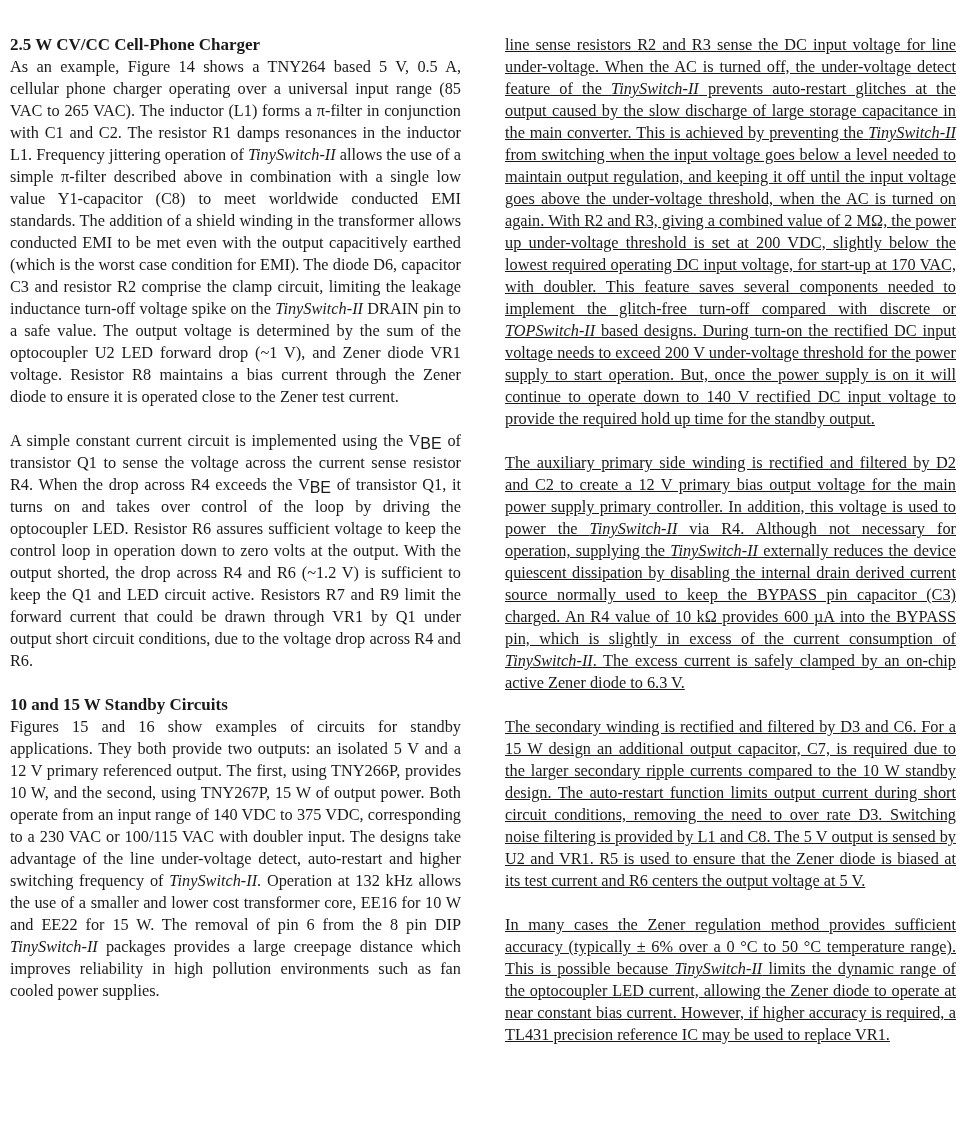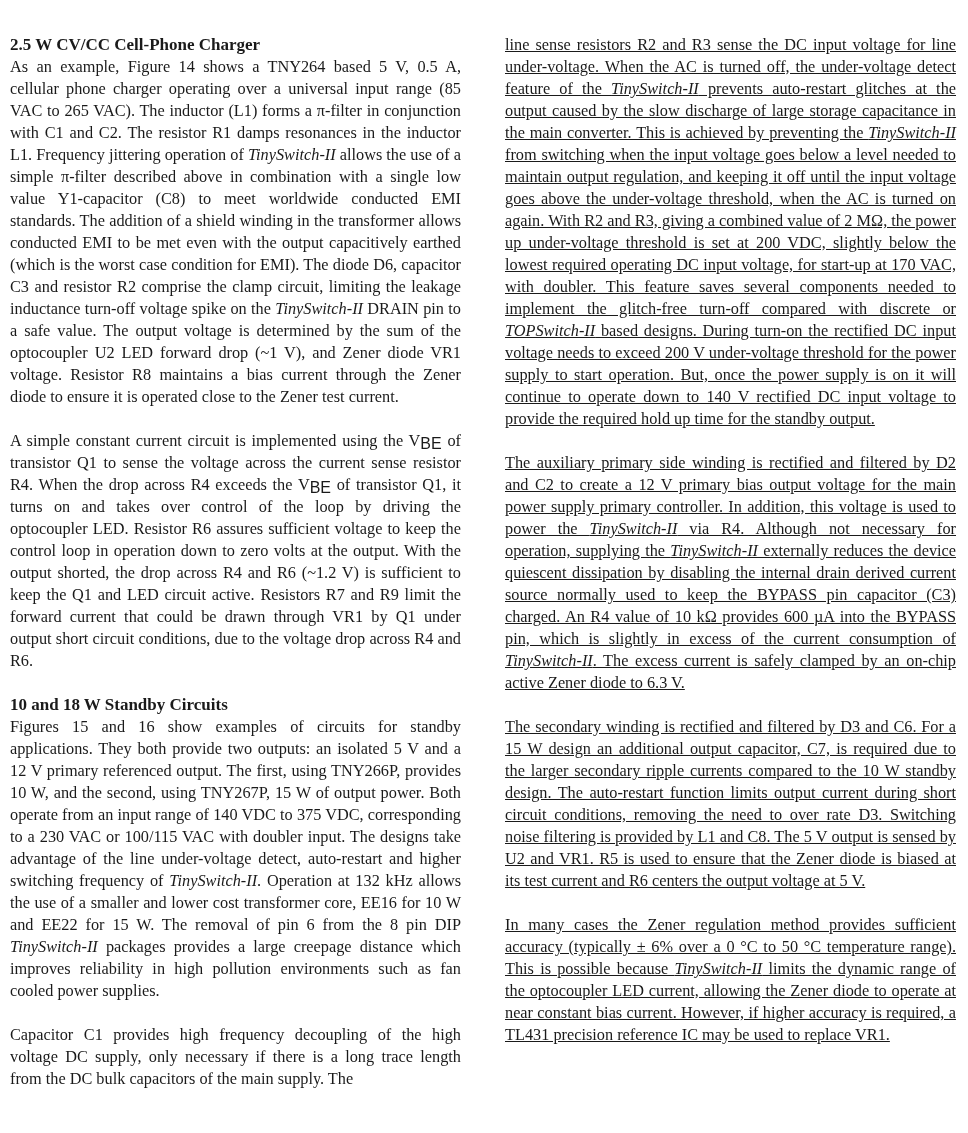--- a/index.html
+++ b/index.html
@@ -27,24 +27,23 @@
 <body>
 
 <div class="page">
 
   <div class="col col-left">
     <h2 class="heading">2.5 W CV/CC Cell-Phone Charger</h2>
     <p class="para"><span>As an example, Figure 14 shows a TNY264 based 5 V, 0.5 A, cellular phone charger operating over a universal input range (85 VAC to 265 VAC).  The inductor (L1) forms a π-filter in conjunction with C1 and C2.  The resistor R1 damps resonances in the inductor L1.  Frequency jittering operation of </span><i>TinySwitch-II</i><span> allows the use of a simple π-filter described above in combination with a single low value Y1-capacitor (C8) to meet worldwide conducted EMI standards.  The addition of a shield winding in the transformer allows conducted EMI to be met even with the output capacitively earthed (which is the worst case condition for EMI).  The diode D6, capacitor C3 and resistor R2 comprise the clamp circuit, limiting the leakage inductance turn-off voltage spike on the </span><i>TinySwitch-II</i><span> DRAIN pin to a safe value.  The output voltage is determined by the sum of the optocoupler U2 LED forward drop (~1 V), and Zener diode VR1 voltage.  Resistor R8 maintains a bias current through the Zener diode to ensure it is operated close to the Zener test current.</span></p>
     <div class="gap"></div>
     <p class="para"><span>A simple constant current circuit is implemented using the V</span><sub>BE</sub><span> of transistor Q1 to sense the voltage across the current sense resistor R4.  When the drop across R4 exceeds the V</span><sub>BE</sub><span> of transistor Q1, it turns on and takes over control of the loop by driving the optocoupler LED.  Resistor R6 assures sufficient voltage to keep the control loop in operation down to zero volts at the output.  With the output shorted, the drop across R4 and R6 (~1.2 V) is sufficient to keep the Q1 and LED circuit active.  Resistors R7 and R9 limit the forward current that could be drawn through VR1 by Q1 under output short circuit conditions, due to the voltage drop across R4 and R6.</span></p>
     <div class="gap"></div>
-    <h2 class="heading">10 and 18 W Standby Circuits</h2>
+    <h2 class="heading">10 and 15 W Standby Circuits</h2>
     <p class="para"><span>Figures 15 and 16 show examples of circuits for standby applications. They both provide two outputs: an isolated 5 V and a 12 V primary referenced output. The first, using TNY266P, provides 10 W, and the second, using TNY267P, 15 W of output power. Both operate from an input range of 140 VDC to 375 VDC, corresponding to a 230 VAC or 100/115 VAC with doubler input. The designs take advantage of the line under-voltage detect, auto-restart and higher switching frequency of </span><i>TinySwitch-II</i><span>. Operation at 132 kHz allows the use of a smaller and lower cost transformer core, EE16 for 10 W and EE22 for 15 W. The removal of pin 6 from the 8 pin DIP </span><i>TinySwitch-II</i><span> packages provides a large creepage distance which improves reliability in high pollution environments such as fan cooled power supplies.</span></p>
     <div class="gap"></div>
-    <p class="para"><span>Capacitor C1 provides high frequency decoupling of the high voltage DC supply, only necessary if there is a long trace length from the DC bulk capacitors of the main supply. The</span></p>
   </div>
 
   <div class="col col-right">
     <p class="para"><span>line sense resistors R2 and R3 sense the DC input voltage for line under-voltage. When the AC is turned off, the under-voltage detect feature of the </span><i>TinySwitch-II</i><span> prevents auto-restart glitches at the output caused by the slow discharge of large storage capacitance in the main converter. This is achieved by preventing the </span><i>TinySwitch-II</i><span> from switching when the input voltage goes below a level needed to maintain output regulation, and keeping it off until the input voltage goes above the under-voltage threshold, when the AC is turned on again. With R2 and R3, giving a combined value of 2 MΩ, the power up under-voltage threshold is set at 200 VDC, slightly below the lowest required operating DC input voltage, for start-up at 170 VAC, with doubler. This feature saves several components needed to implement the glitch-free turn-off compared with discrete or </span><i>TOPSwitch-II</i><span> based designs.  During turn-on the rectified DC input voltage needs to exceed 200 V under-voltage threshold for the power supply to start operation.  But, once the power supply is on it will continue to operate down to 140 V rectified DC input voltage to provide the required hold up time for the standby output.</span></p>
     <div class="gap"></div>
     <p class="para"><span>The auxiliary primary side winding is  rectified and filtered by D2 and C2 to create a 12 V primary bias output voltage for the main power supply primary controller. In addition, this voltage is used to power the </span><i>TinySwitch-II</i><span> via R4. Although not necessary for operation, supplying the </span><i>TinySwitch-II</i><span> externally reduces the device quiescent dissipation by disabling the internal drain derived current source normally used to keep the BYPASS pin capacitor (C3) charged.  An R4 value of 10 kΩ provides 600 µA into the BYPASS pin, which is slightly in excess of the current consumption of </span><i>TinySwitch-II</i><span>.  The excess current is safely clamped by an on-chip active Zener diode to 6.3 V.</span></p>
     <div class="gap"></div>
     <p class="para"><span>The secondary winding is rectified and filtered by D3 and C6. For a 15 W design an additional output capacitor, C7, is required due to the larger secondary ripple currents compared to the 10 W standby design. The auto-restart function limits output current during short circuit conditions, removing the need to over rate D3. Switching noise filtering is provided by L1 and C8. The 5 V output is sensed by U2 and VR1. R5 is used to ensure that the Zener diode is biased at its test current and R6 centers the output voltage at 5 V.</span></p>
     <div class="gap"></div>
     <p class="para"><span>In many cases the Zener regulation method provides sufficient accuracy (typically ± 6% over a 0 °C to 50 °C temperature range). This is possible because </span><i>TinySwitch-II</i><span> limits the dynamic range of the optocoupler LED current, allowing the Zener diode to operate at near constant bias current. However, if higher accuracy is required, a TL431 precision reference IC may be used to replace VR1.</span></p>

